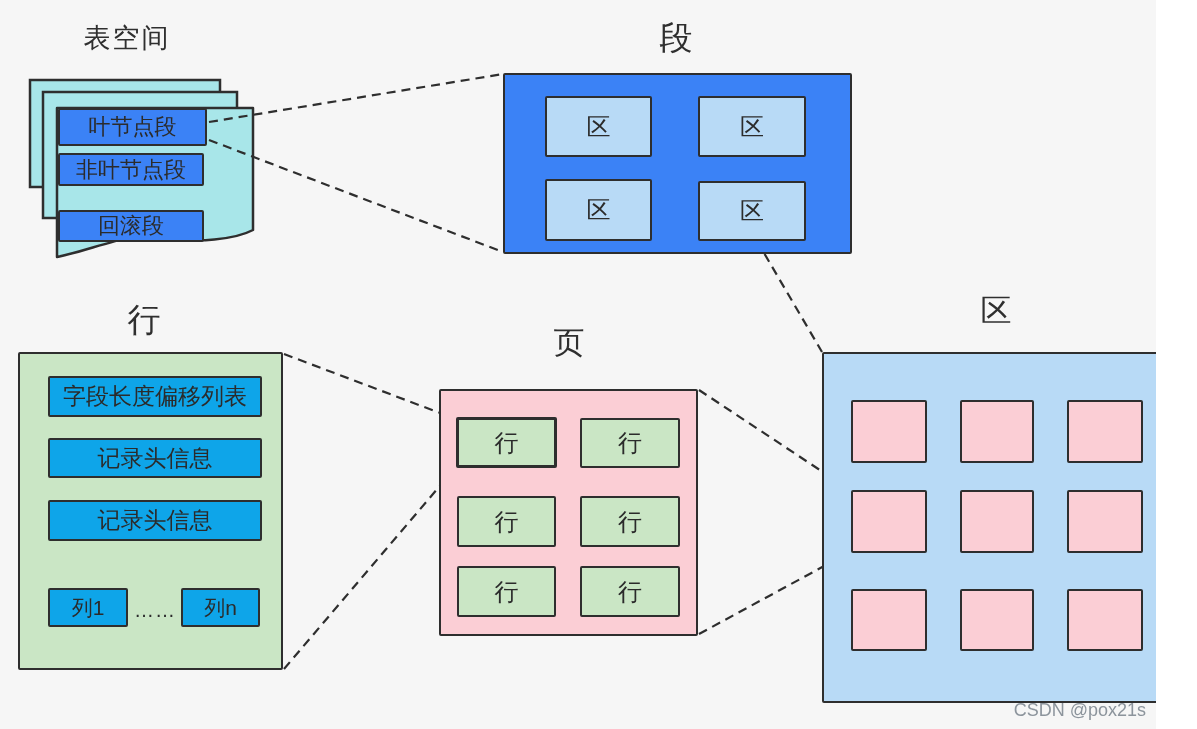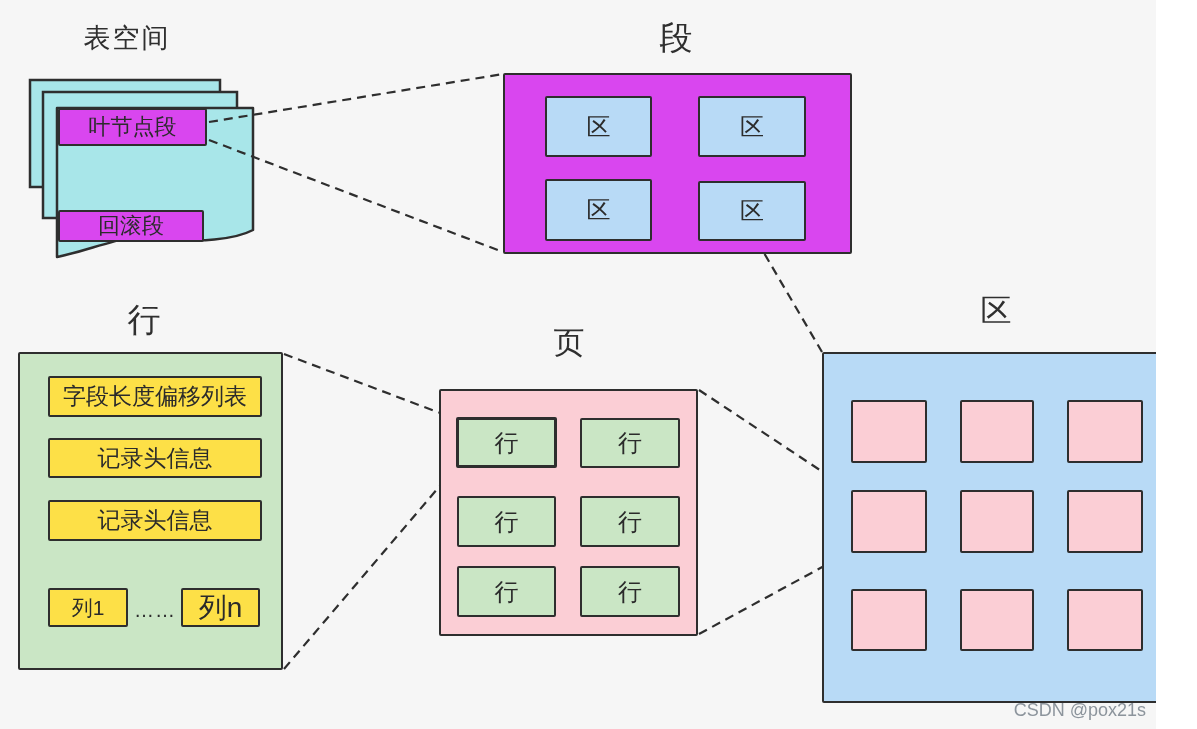--- a/index.html
+++ b/index.html
@@ -17,25 +17,25 @@
     letter-spacing:2px;
   }
   .box{
     position:absolute;z-index:2;
     box-sizing:border-box;
     border:2px solid #2e2e2e;
     border-radius:2px;
     display:flex;align-items:center;justify-content:center;
     color:#2b2b2b;
   }
-  .orange{background:#d946ef;}
+  .orange{background:#3b82f6;}
   .blue{background:#b8daf6;}
   .pink{background:#fbced5;}
   .green{background:#cae6c5;}
-  .yellow{background:#fde047;}
+  .yellow{background:#0ea5e9;}
   .thick{border-width:3px;}
   .dots{
     position:absolute;z-index:2;
     display:flex;align-items:center;justify-content:center;
     color:#2b2b2b;
   }
   .wm{
     position:absolute;z-index:4;
     white-space:nowrap;
   }
@@ -64,20 +64,21 @@
     </g>
   </svg>
 
   <div class="title" style="left:42px;top:20px;width:170px;font-size:27px;">表空间</div>
   <div class="title" style="left:627px;top:16px;width:100px;font-size:33px;">段</div>
   <div class="title" style="left:947px;top:290px;width:100px;font-size:31px;">区</div>
   <div class="title" style="left:520px;top:322px;width:100px;font-size:31px;">页</div>
   <div class="title" style="left:95px;top:298px;width:100px;font-size:33px;">行</div>
 
   <div class="box orange" style="left:58px;top:108px;width:149px;height:38px;font-size:22px;border-width:2.5px;">叶节点段</div>
+  <div class="box orange" style="left:58px;top:153px;width:146px;height:33px;font-size:22px;">非叶节点段</div>
   <div class="box orange" style="left:58px;top:210px;width:146px;height:32px;font-size:22px;">回滚段</div>
 
   <div class="box orange" style="left:503px;top:73px;width:349px;height:181px;border-width:2.5px;"></div>
   <div class="box blue" style="left:545px;top:96px;width:107px;height:61px;font-size:24px;">区</div>
   <div class="box blue" style="left:698px;top:96px;width:108px;height:61px;font-size:24px;">区</div>
   <div class="box blue" style="left:545px;top:179px;width:107px;height:62px;font-size:24px;">区</div>
   <div class="box blue" style="left:698px;top:181px;width:108px;height:60px;font-size:24px;">区</div>
 
   <div class="box blue" style="left:822px;top:352px;width:351px;height:351px;border-width:2.5px;"></div>
   <div class="box pink" style="left:851px;top:400px;width:76px;height:63px;"></div>
@@ -97,17 +98,17 @@
   <div class="box green" style="left:580px;top:496px;width:100px;height:51px;font-size:24px;">行</div>
   <div class="box green" style="left:457px;top:566px;width:99px;height:51px;font-size:24px;">行</div>
   <div class="box green" style="left:580px;top:566px;width:100px;height:51px;font-size:24px;">行</div>
 
   <div class="box green" style="left:18px;top:352px;width:265px;height:318px;border-width:2.5px;"></div>
   <div class="box yellow" style="left:48px;top:376px;width:214px;height:41px;font-size:23px;">字段长度偏移列表</div>
   <div class="box yellow" style="left:48px;top:438px;width:214px;height:40px;font-size:23px;">记录头信息</div>
   <div class="box yellow" style="left:48px;top:500px;width:214px;height:41px;font-size:23px;">记录头信息</div>
   <div class="box yellow" style="left:48px;top:588px;width:80px;height:39px;font-size:21px;">列1</div>
   <div class="dots" style="left:130px;top:596px;width:50px;height:28px;font-size:20px;letter-spacing:1px;">……</div>
-  <div class="box yellow" style="left:181px;top:588px;width:79px;height:39px;font-size:28px;">列n</div>
+  <div class="box yellow" style="left:181px;top:588px;width:79px;height:39px;font-size:21px;">列n</div>
 
   <div class="wm" id="wm-csdn" style="right:10px;top:700px;font-size:18px;text-align:center;">CSDN @pox21s</div>
 
 </div>
 
 </body></html>

